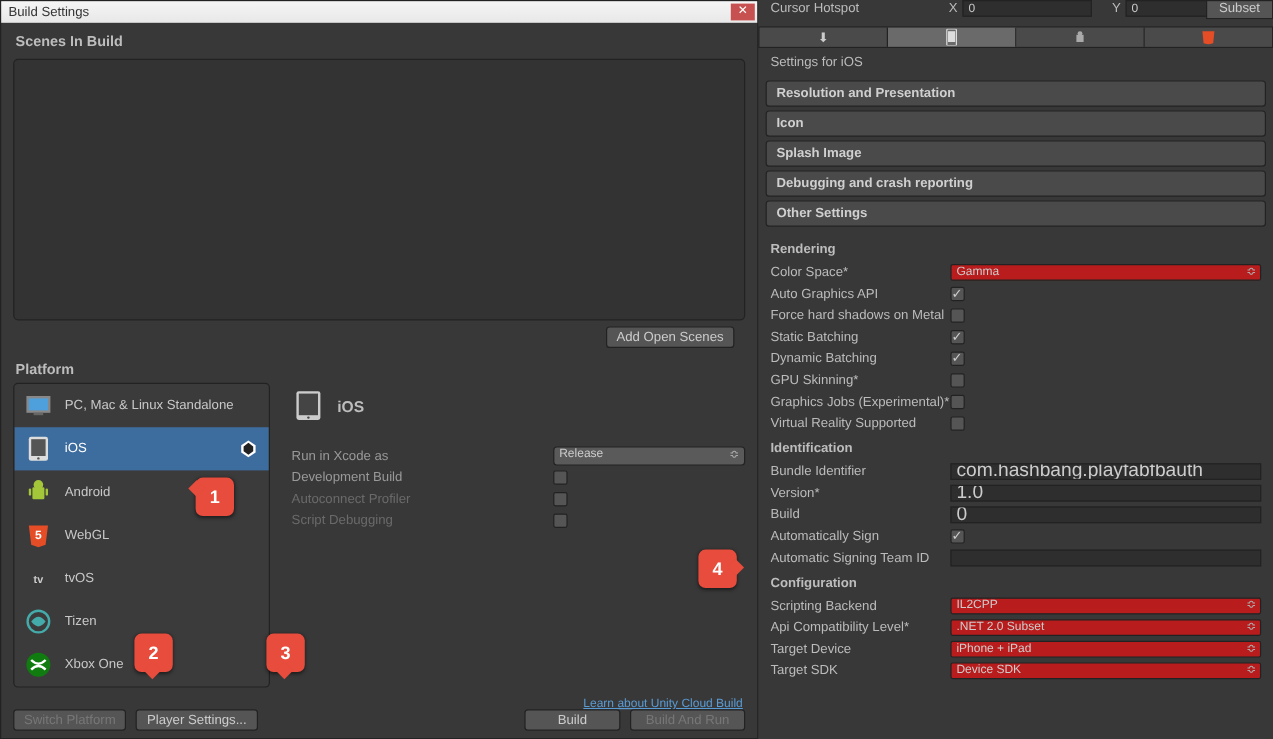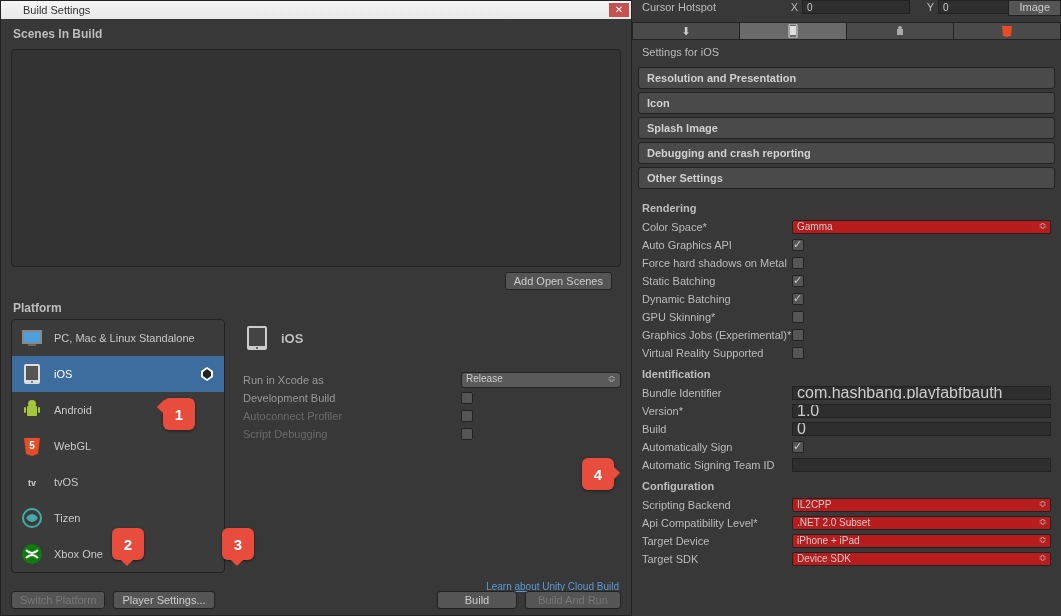--- a/index.html
+++ b/index.html
@@ -1,20 +1,20 @@
 <!DOCTYPE html>
 <html><head>
 <meta charset="utf-8">
 <style>
   * { box-sizing: border-box; margin: 0; padding: 0; font-family: Arial, Helvetica, sans-serif; }
   body { background: #383838; color: #b8b8b8; font-size: 11px; width: 1061px; height: 616px; overflow: hidden; position: relative; }
   
   
   .build-dialog { position: absolute; left: 0; top: 0; width: 632px; height: 616px; background: #383838; border: 1px solid #222; }
-  .dialog-titlebar { height: 18px; background: linear-gradient(#f5f5f5,#e8e8e8); display: flex; align-items: center; justify-content: space-between; padding: 0 2px 0 22px; color: #333; font-size: 11px; }
+  .dialog-titlebar { height: 18px; background: linear-gradient(#f5f5f5,#e8e8e8); display: flex; align-items: center; justify-content: space-between; padding: 0 2px 0 6px; color: #333; font-size: 11px; }
   .close-btn { width: 20px; height: 14px; background: #c75050; color: #fff; text-align: center; line-height: 14px; cursor: pointer; font-size: 10px; }
   
   .scenes-header { padding: 8px 12px 4px 12px; font-weight: bold; color: #bdbdbd; font-size: 12px; }
   .scenes-area { margin: 4px 10px; height: 218px; background: #333; border: 1px solid #222; border-radius: 4px; position: relative; }
   .add-scenes-btn { position: absolute; right: 8px; bottom: -24px; height: 18px; padding: 0 8px; background: #555; border: 1px solid #222; border-radius: 3px; color: #ccc; font-size: 11px; cursor: pointer; }
   
   .platform-header { margin: 34px 12px 4px 12px; font-weight: bold; color: #bdbdbd; font-size: 12px; }
   .platform-cols { display: flex; margin: 4px 10px 0 10px; gap: 18px; }
   .platform-list { width: 240px; height: 254px; background: #3b3b3b; border: 1px solid #222; border-radius: 4px; overflow: hidden; }
   .plat-item { height: 36px; display: flex; align-items: center; gap: 10px; padding: 0 8px; color: #c8c8c8; cursor: pointer; }
@@ -195,21 +195,21 @@
   <div class="bottom-btns">
     <div class="ubtn disabled">Switch Platform</div>
     <div class="ubtn">Player Settings...</div>
     <div class="spacer"></div>
     <div class="ubtn" style="width:80px;justify-content:center">Build</div>
     <div class="ubtn disabled" style="width:96px;justify-content:center">Build And Run</div>
   </div>
 </div>
 
 <div class="inspector">
-  <div class="select-btn">Image</div>
+  <div class="select-btn">Subset</div>
 
   <div class="cursor-row">
     <span class="clabel">Cursor Hotspot</span>
     <span class="xylab">X</span>
     <input class="xyfield" value="0" style="">
     <span class="xylab" style="margin-left:8px">Y</span>
     <input class="xyfield" value="0" style="">
   </div>
 
   <div class="tab-strip">

